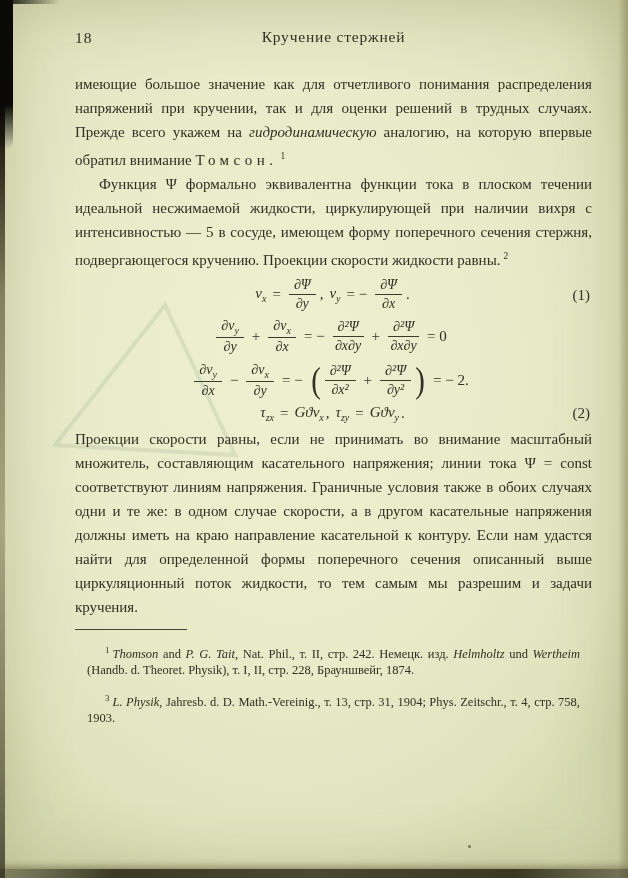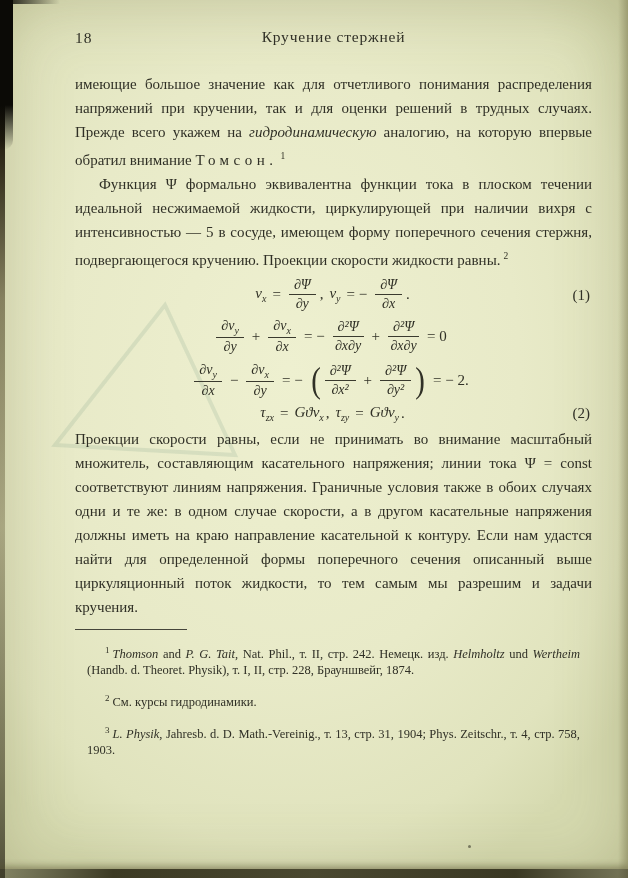--- a/index.html
+++ b/index.html
@@ -178,20 +178,19 @@
       <span class="eqnum">(2)</span>
     </div>
 
     <p class="para">Проекции скорости равны, если не принимать во внимание масштабный множитель, составляющим касательного напряжения; линии тока Ψ = const соответствуют линиям напряжения. Граничные условия также в обоих случаях одни и те же: в одном случае скорости, а в другом касательные напряжения должны иметь на краю направление касательной к контуру. Если нам удастся найти для определенной формы поперечного сечения описанный выше циркуляционный поток жидкости, то тем самым мы разрешим и задачи кручения.</p>
 
 
     <div class="fnsep"></div>
 
     <p class="fn"><sup>1</sup><span class="em">Thomson</span><span> and </span><span class="em">P. G. Tait</span><span>, Nat. Phil., т. II, стр. 242. Немецк. изд. </span><span class="em">Helmholtz</span><span> und </span><span class="em">Wertheim</span><span> (Handb. d. Theoret. Physik), т. I, II, стр. 228, Брауншвейг, 1874.</span></p>
 
-    <p class="fn"><sup>2</sup><span>См. курсы гидродинамики.</span></p>
 
     <p class="fn"><sup>3</sup><span class="em">L. Physik</span><span>, Jahresb. d. D. Math.-Vereinig., т. 13, стр. 31, 1904; Phys. Zeitschr., т. 4, стр. 758, 1903.</span></p>
 
   </div>
 
   <div class="edge-bottom"></div>
 </div>
 
 </body></html>

